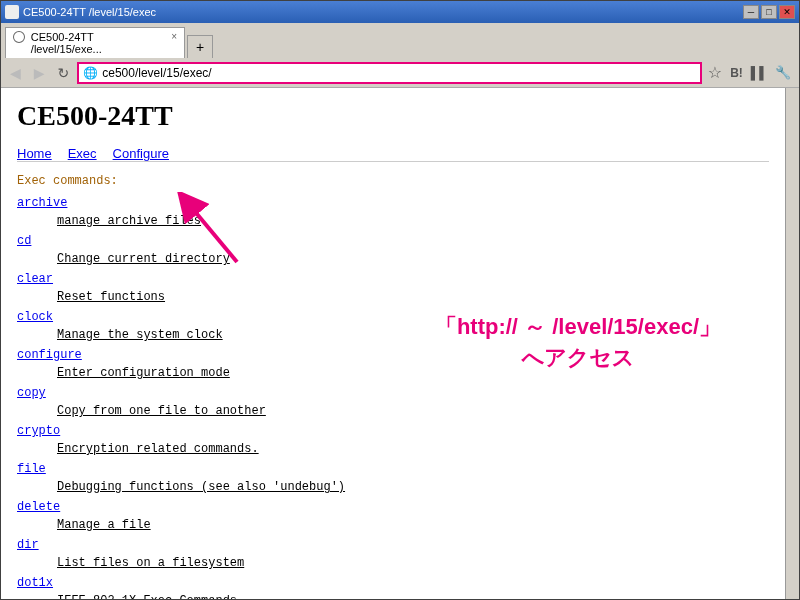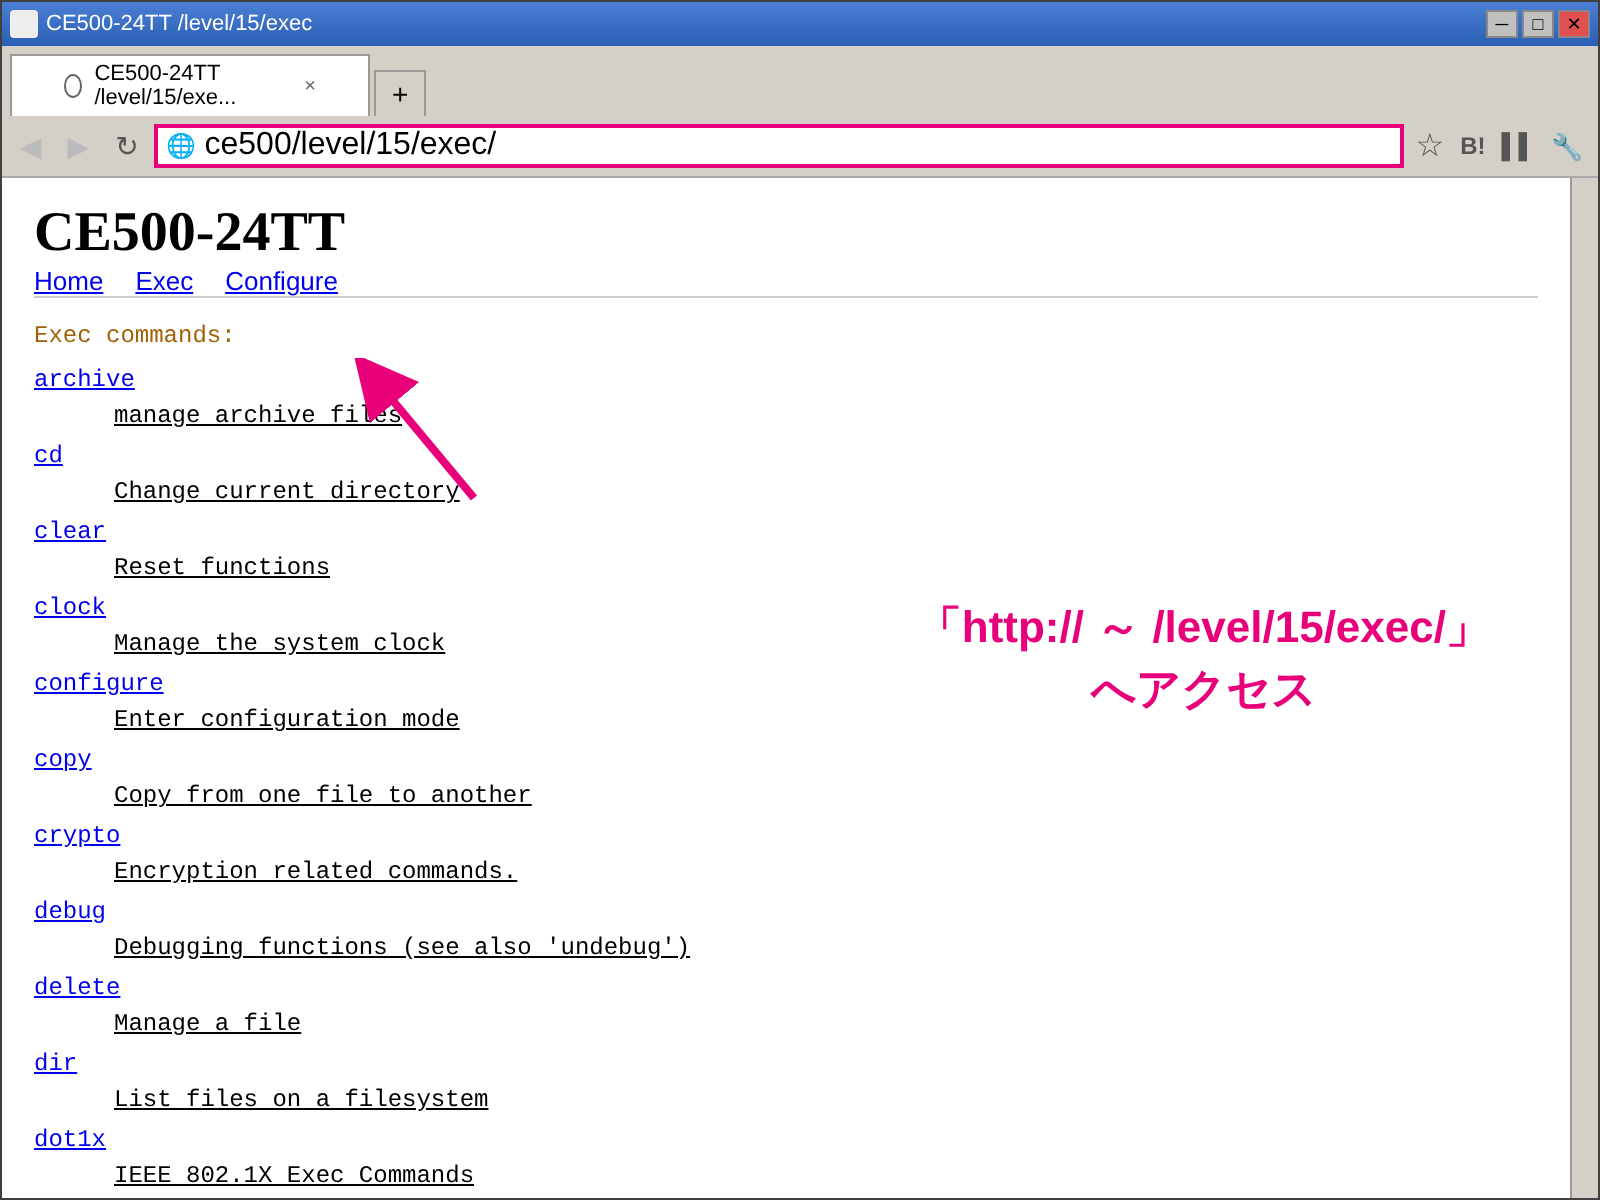--- a/index.html
+++ b/index.html
@@ -38,24 +38,24 @@
       background: #d4d0c8;
       padding: 4px 4px 0 4px;
       display: flex;
       align-items: flex-end;
       gap: 2px;
     }
     .tab {
       background: #fff;
       border: 1px solid #999;
       border-bottom: none;
-      padding: 3px 26px;
+      padding: 3px 7px;
       font-size: 11px;
       display: flex;
-      align-items: center;
+      align-items: flex-start;
       gap: 6px;
       max-width: 180px;
     }
     .tab-globe { width: 12px; height: 12px; border: 1px solid #666; border-radius: 50%; display:inline-block; }
     .tab-close { font-size: 10px; color: #666; cursor: pointer; }
     .tab-new { background: #d4d0c8; border: 1px solid #999; border-bottom: none; padding: 3px 8px; font-size: 14px; cursor: pointer; }
 
     
     .nav-bar {
       background: #d4d0c8;
@@ -78,40 +78,40 @@
       flex: 1;
       display: flex;
       align-items: center;
       background: #fff;
       border: 2px solid #e8007a;
       padding: 1px 4px;
       height: 22px;
     }
     .address-icon { font-size: 12px; margin-right: 4px; color: #666; }
     .address-input {
-      border: none; outline: none; flex: 1; font-size: 16px; font-family: Arial, sans-serif;
+      border: none; outline: none; flex: 1; font-size: 12px; font-family: Arial, sans-serif;
       color: #000;
     }
     .nav-right-btns { display: flex; gap: 2px; align-items: center; }
     .nav-icon-btn { font-size: 16px; cursor: pointer; color: #555; padding: 2px 3px; }
 
     
     .page-content {
       flex: 1;
       background: #fff;
       overflow-y: auto;
       padding: 12px 16px;
       position: relative;
     }
 
     .site-title {
       font-size: 28px;
       font-weight: bold;
       color: #000;
-      margin-bottom: 0;
+      margin-bottom: 14px;
       font-family: 'Times New Roman', serif;
     }
 
     .nav-links {
       display: flex;
       gap: 16px;
       margin-bottom: 0;
     }
     .nav-links a {
       color: #00e;
@@ -144,21 +144,21 @@
       display: block;
       padding-left: 40px;
       color: #000;
       text-decoration: underline;
     }
 
     
     .annotation {
       position: absolute;
       top: 140px;
-      right: 24px;
+      right: 48px;
       color: #e8007a;
       font-size: 22px;
       font-weight: bold;
       font-family: 'MS Gothic', 'Yu Gothic', sans-serif;
       text-align: center;
       line-height: 1.4;
       pointer-events: none;
     }
 
     
@@ -287,21 +287,21 @@
         </div>
         <div class="cmd-row">
           <a>copy</a>
           <span class="desc">Copy from one file to another</span>
         </div>
         <div class="cmd-row">
           <a>crypto</a>
           <span class="desc">Encryption related commands.</span>
         </div>
         <div class="cmd-row">
-          <a>debug</a>
+          <a>file</a>
           <span class="desc">Debugging functions (see also 'undebug')</span>
         </div>
         <div class="cmd-row">
           <a>delete</a>
           <span class="desc">Manage a file</span>
         </div>
         <div class="cmd-row">
           <a>dir</a>
           <span class="desc">List files on a filesystem</span>
         </div>

